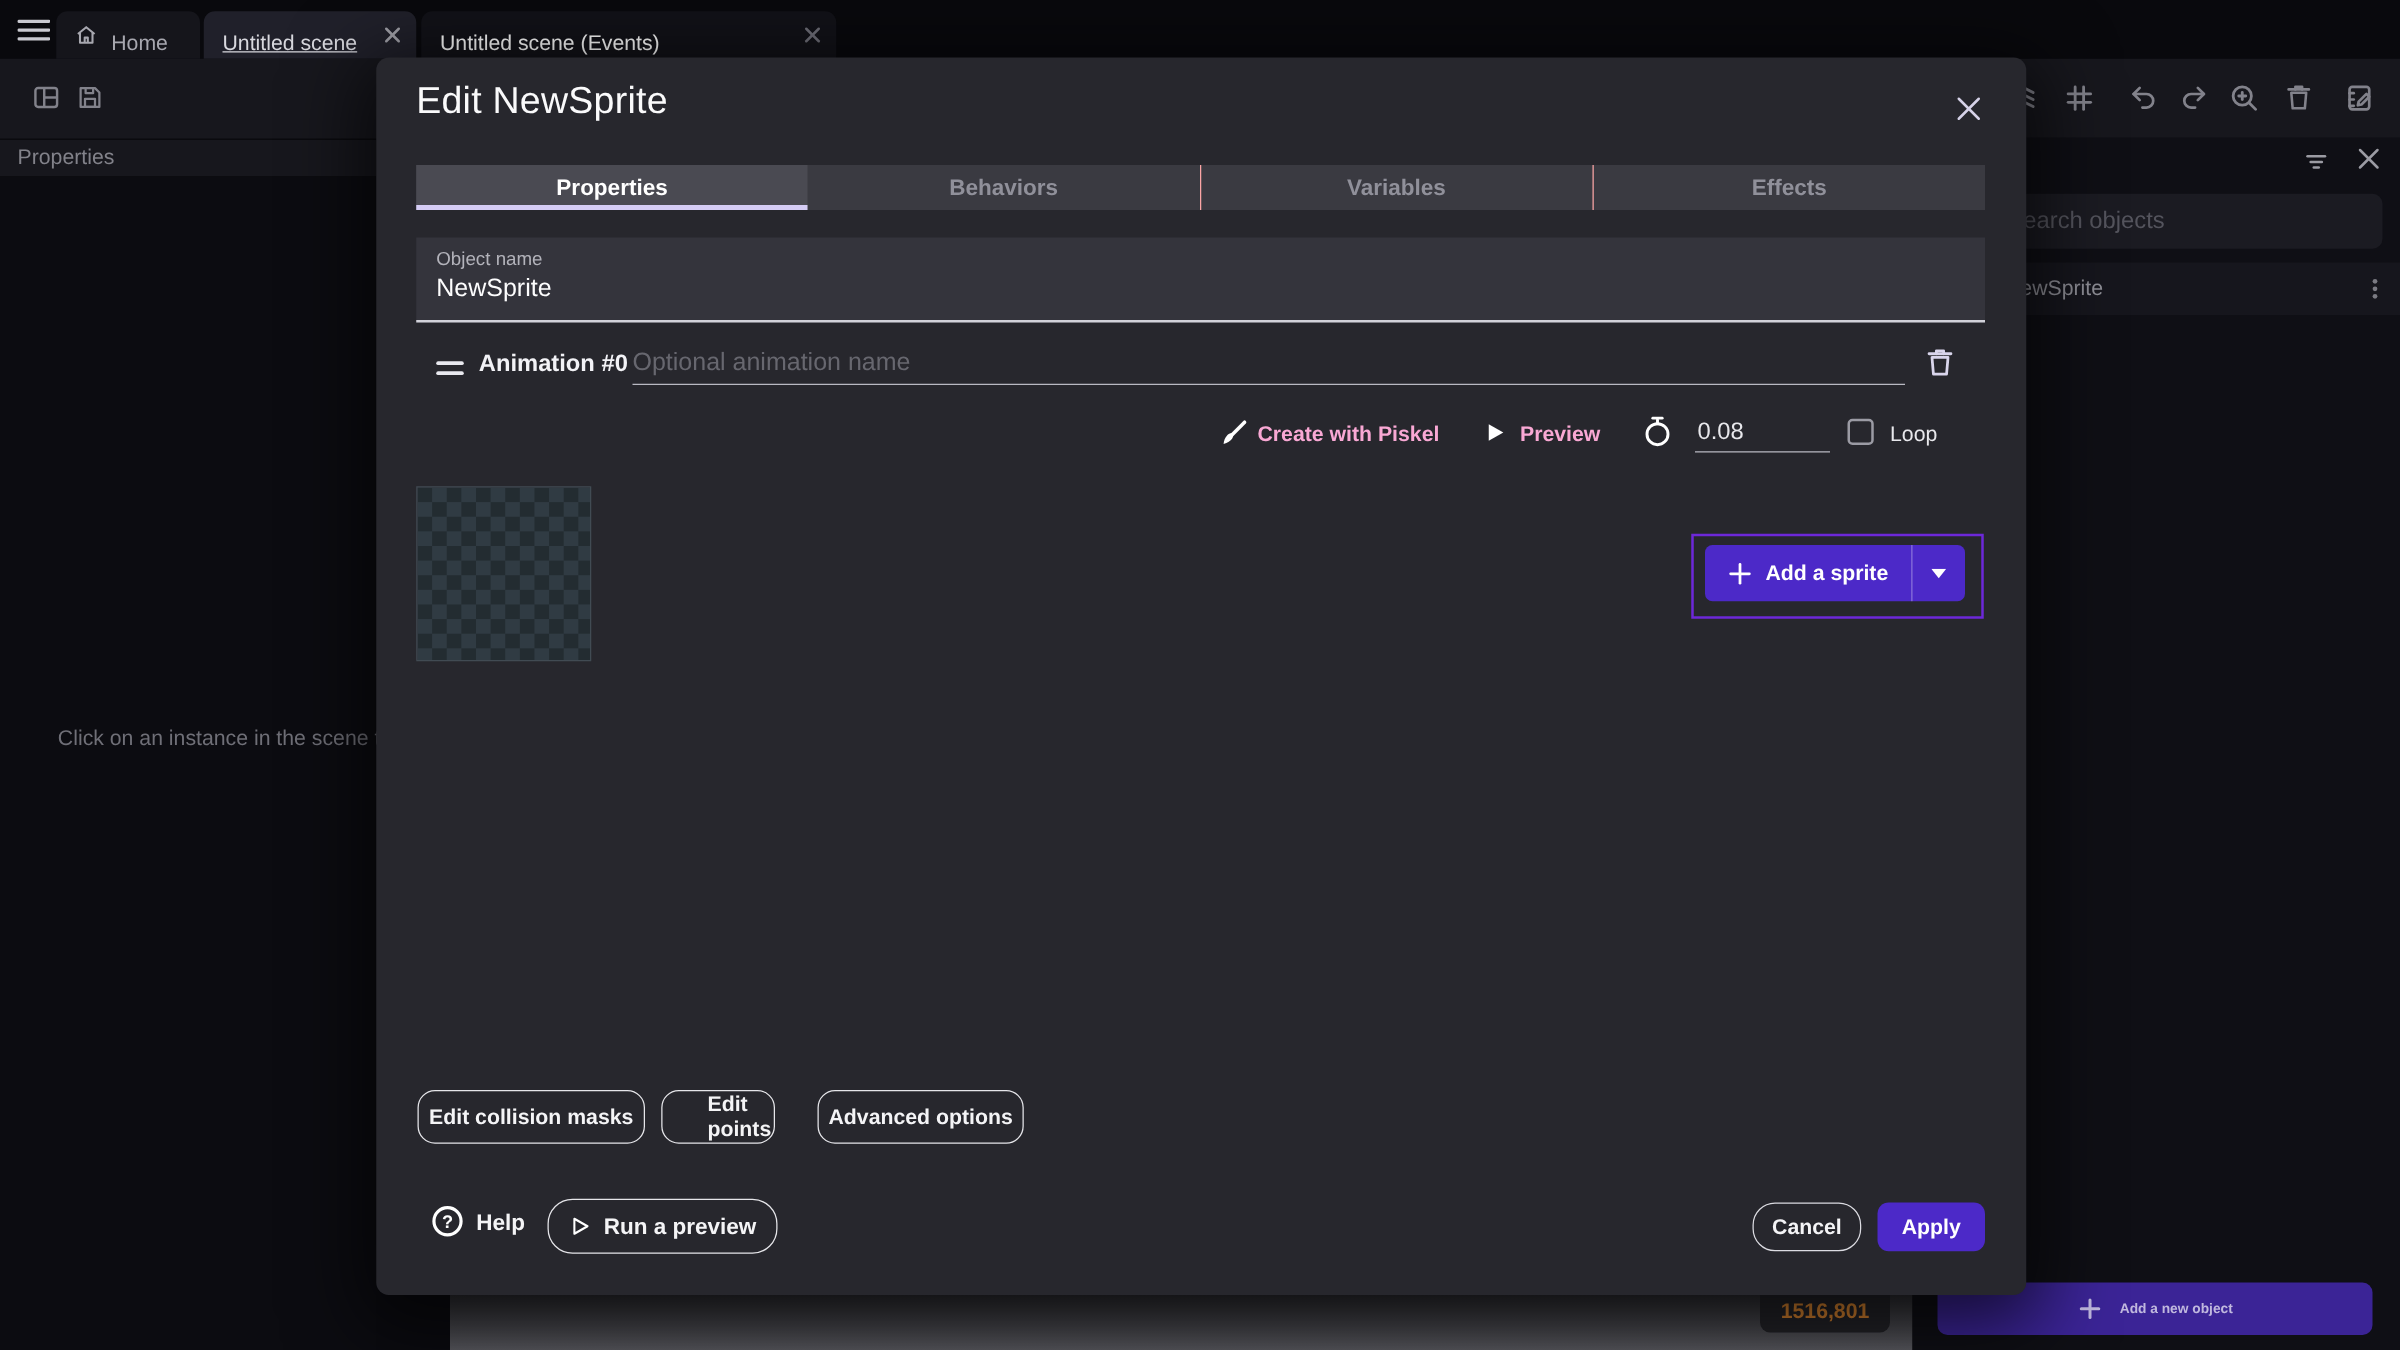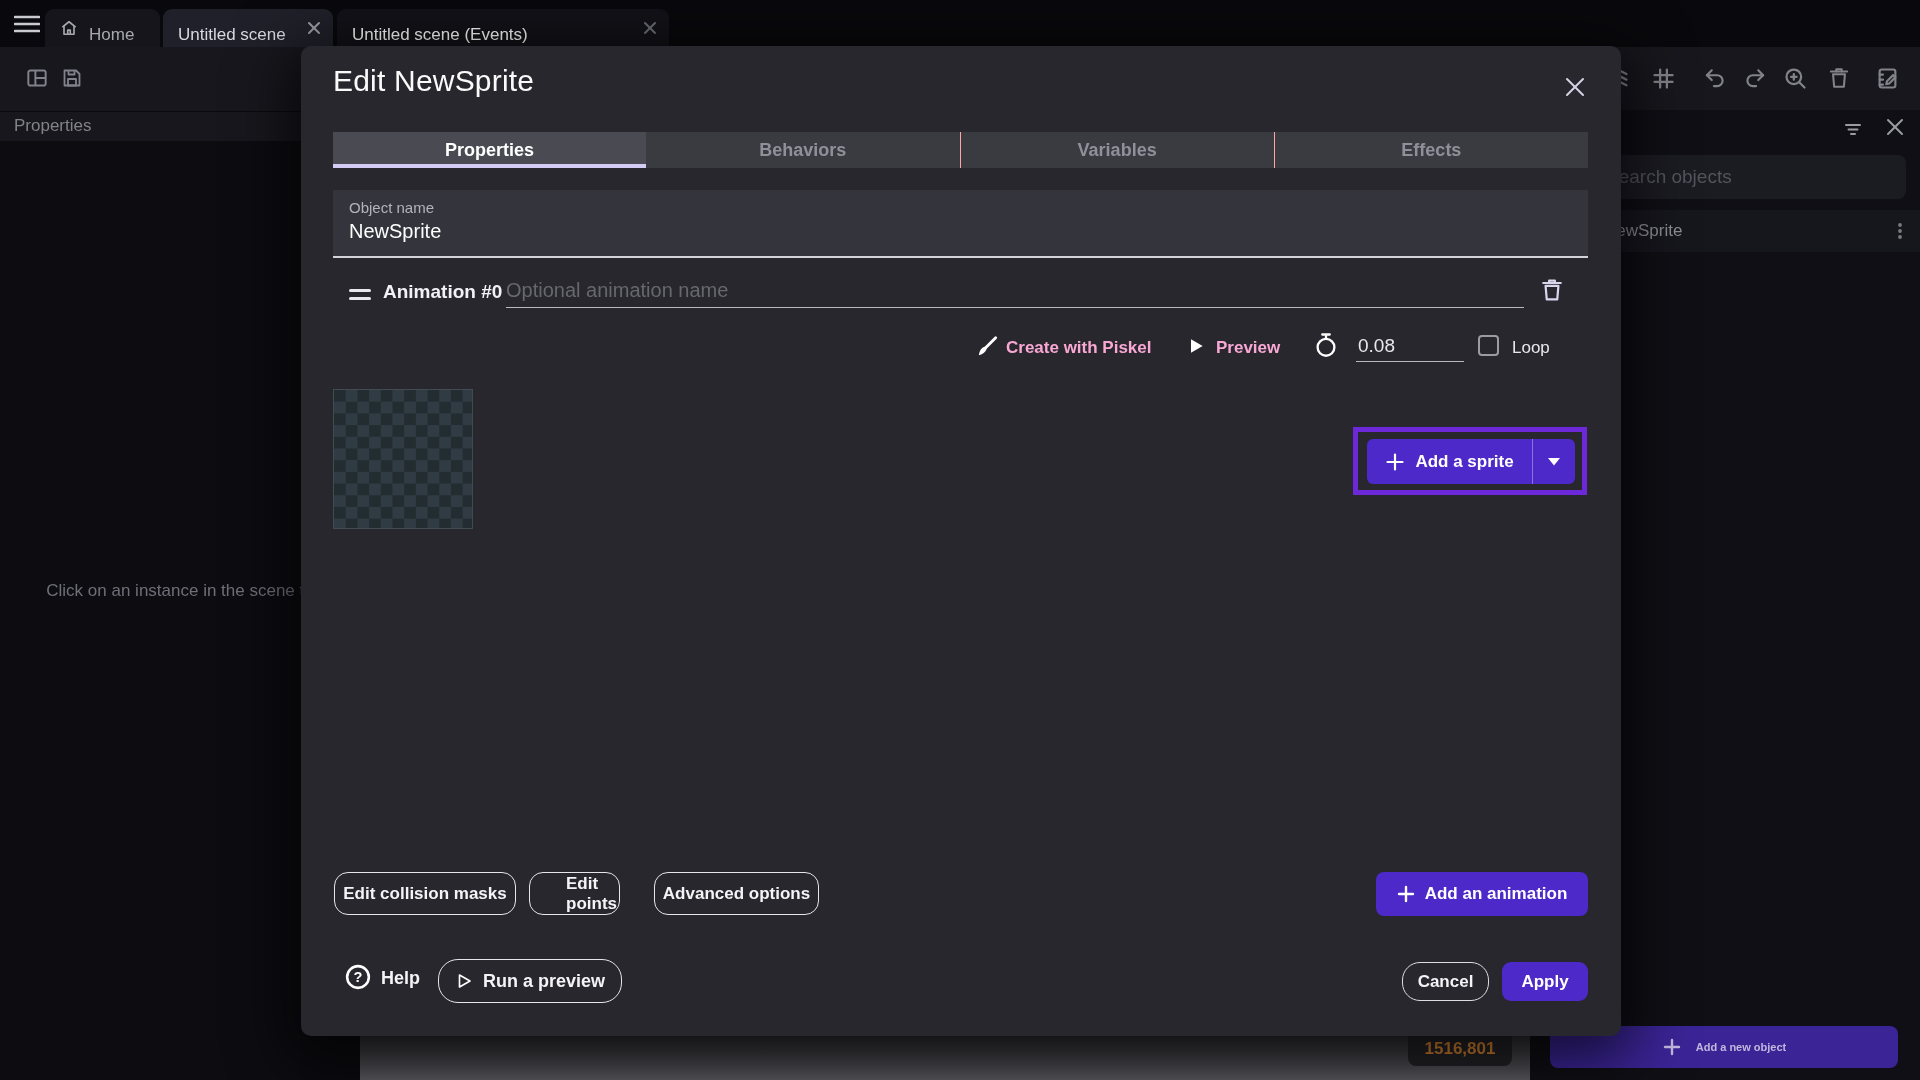--- a/index.html
+++ b/index.html
@@ -6,21 +6,21 @@
   html,body { background:#000; }
   body { font-family:"Liberation Sans","DejaVu Sans",sans-serif; }
   .stage { position:relative; width:1920px; height:1080px; overflow:hidden; background:#0b0b10; }
   .abs { position:absolute; }
   svg { display:block; }
 
   
   .topbar { left:0; top:0; width:1920px; height:47px; background:#09090d; }
   .tab { top:9px; height:38px; border-radius:9px 9px 0 0; display:flex; align-items:center; }
   .tab-home { left:45px; width:115px; background:#15151b; color:#a7a7af; }
-  .tab-active { left:163px; width:170px; background:#20202a; color:#d8d8de; }
+  .tab-active { left:163px; width:170px; background:#20202a; color:#d8d8de;text-decoration:underline; }
   .tab-events { left:337px; width:332px; background:#121218; color:#ffffff; }
   .tab-label { font-size:17px;margin-top:13px; }
   .tab-x { margin-left:auto; margin-right:12px; cursor:pointer; }
 
   
   .toolstrip { left:0; top:47px; width:1920px; height:64px; background:#17171d; }
   .tool-icon { color:#82828b; }
   .tool-div { top:68px; width:1px; height:24px; background:#3a3a42; }
 
   
@@ -69,21 +69,21 @@
   .fps-input { left:1055px; top:284px; width:108px; height:32px; background:transparent; border:none; border-bottom:1px solid #b9b9c2; outline:none; font-size:19px; color:#e8e8ec; font-family:inherit; padding-left:2px; }
   .loop-box { left:1177px; top:289px; width:21px; height:21px; border:2.5px solid #9b9ba4; border-radius:4px; cursor:pointer; }
 
   .thumb { left:32px; top:343px; width:140px; height:140px; border:1px solid #414b53;
            background-image:conic-gradient(#303b43 25%, #232c31 0 50%, #303b43 0 75%, #232c31 0);
            background-size:23.4px 23.4px; }
 
   .outline-btn { height:43px; border:1px solid #e6e6ea; border-radius:14px; display:flex; align-items:center; justify-content:center; gap:10px; font-size:17px; font-weight:bold; color:#f4f4f6; cursor:pointer; background:transparent; }
   .purple-btn { background:#4c29c8; color:#ffffff; display:flex; align-items:center; justify-content:center; gap:10px; font-size:17px; font-weight:bold; cursor:pointer; }
 
-  .annotation { left:1353px; top:427px; width:234px; height:68px; border:5px solid #6d28d9; z-index:40; }
+  .annotation { left:1353px; top:427px; width:234px; height:68px; border:2px solid #6d28d9; z-index:40; }
   .split-btn { position:absolute; left:9px; top:7px; width:208px; height:45px; background:#4c29c8; border-radius:6px; display:flex; }
   .split-main { flex:1; display:flex; align-items:center; justify-content:center; gap:10px; color:#fff; font-size:17px; font-weight:bold; cursor:pointer; }
   .split-caret { width:43px; border-left:1px solid rgba(255,255,255,.35); display:flex; align-items:center; justify-content:center; cursor:pointer; }
 
   .help-label { left:80px; top:922px; font-size:18px; font-weight:bold; color:#f4f4f6; }
 </style>
 </head>
 <body>
 
 <div class="stage">
@@ -333,31 +333,20 @@
     <div class="abs outline-btn" style="left:33px;top:826px;width:182px;">
         <span>Edit collision masks</span>
       </div>
     <div class="abs outline-btn" style="left:228px;top:826px;width:91px;padding-left:36px;">
         <span>Edit points</span>
       </div>
     <div class="abs outline-btn" style="left:353px;top:826px;width:165px;">
         <span>Advanced options</span>
       </div>
 
-    <div class="abs purple-btn" style="left:1075px;top:826px;width:212px;height:44px;border-radius:8px;">
-      <span>
-        <svg width="18" height="18" viewBox="0 0 18 18">
-            <g stroke="#ffffff" stroke-width="2.4" stroke-linecap="round">
-              <line x1="9" y1="2" x2="9" y2="16"></line>
-              <line x1="2" y1="9" x2="16" y2="9"></line>
-            </g>
-          </svg>
-      </span>
-      <span>Add an animation</span>
-    </div>
 
     <div class="abs" style="left:43px;top:917px;cursor:pointer;">
       <svg width="28" height="28" viewBox="0 0 24 24">
           <circle cx="12" cy="12" r="9.3" fill="none" stroke="#ffffff" stroke-width="2.2"></circle>
           <text x="12" y="16.5" text-anchor="middle" font-size="12.5" font-weight="bold" fill="#ffffff" font-family="Liberation Sans,sans-serif">?</text>
         </svg>
     </div>
     <div class="abs help-label" style="cursor:pointer;">Help</div>
 
     <div class="abs outline-btn" style="left:137px;top:913px;width:184px;height:44px;border-radius:20px;font-size:18px;">

